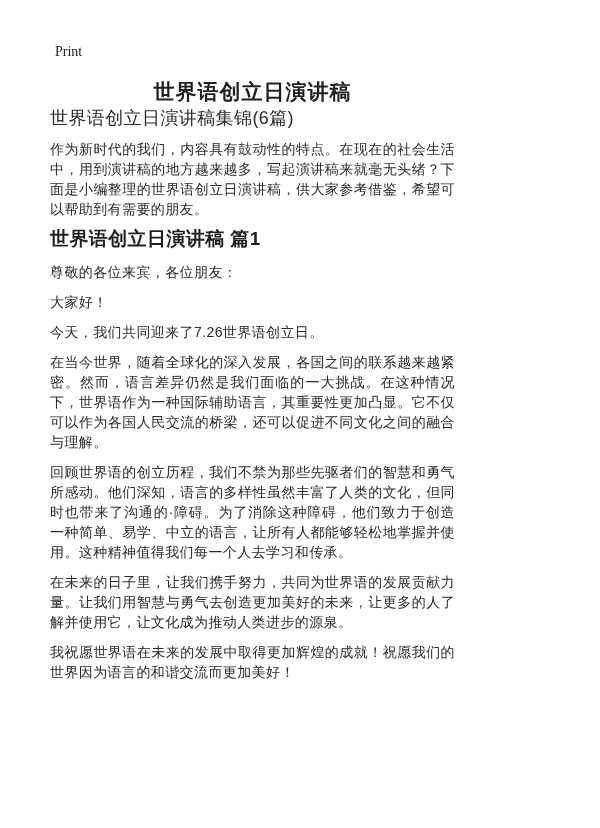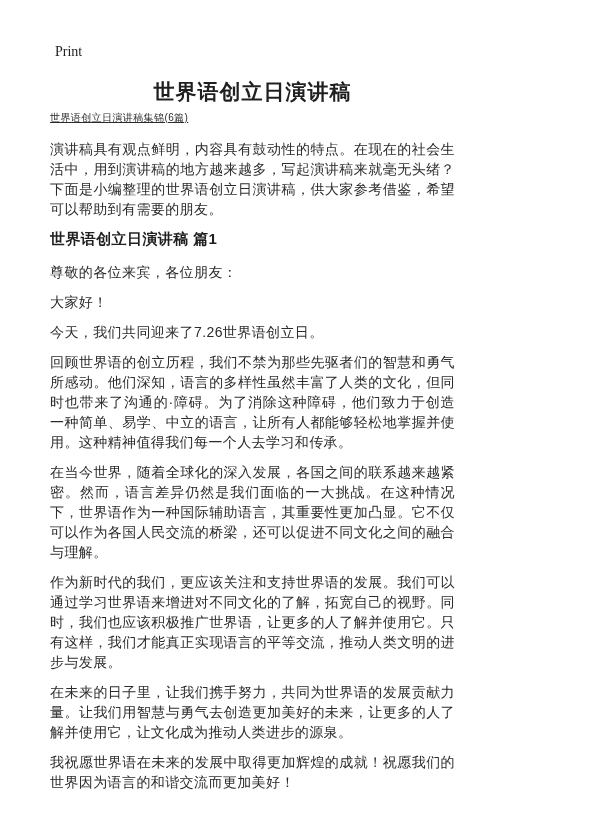--- a/index.html
+++ b/index.html
@@ -31,67 +31,65 @@
   .doc-title {
     font-size: 21px;
     font-weight: bold;
     text-align: center;
     line-height: 24px;
     margin: 0 0 4px 0;
     color: #1f1f1f;
     letter-spacing: 1px;
   }
   .subtitle {
-    font-size: 10px;
+    font-size: 18px;
     line-height: 20px;
     margin: 0 0 11px 0;
     letter-spacing: 0.4px;
-    text-decoration: underline;
   }
   .body-para {
     font-size: 14px;
     line-height: 20px;
     letter-spacing: 0.4px;
     margin: 0 0 10px 0;
     text-align: justify;
   }
   .section-heading {
-    font-size: 15px;
+    font-size: 19px;
     font-weight: bold;
     line-height: 20px;
     margin: 2px 0 13px 0;
     color: #1f1f1f;
     letter-spacing: 0.4px;
   }
 </style>
 </head>
 <body>
 
 <div class="page">
 
   <div class="print-link">Print</div>
 
   <h1 class="doc-title">世界语创立日演讲稿</h1>
 
   <p class="subtitle">世界语创立日演讲稿集锦(6篇)</p>
 
-  <p class="body-para">演讲稿具有观点鲜明，内容具有鼓动性的特点。在现在的社会生活中，用到演讲稿的地方越来越多，写起演讲稿来就毫无头绪？下面是小编整理的世界语创立日演讲稿，供大家参考借鉴，希望可以帮助到有需要的朋友。</p>
+  <p class="body-para">作为新时代的我们，内容具有鼓动性的特点。在现在的社会生活中，用到演讲稿的地方越来越多，写起演讲稿来就毫无头绪？下面是小编整理的世界语创立日演讲稿，供大家参考借鉴，希望可以帮助到有需要的朋友。</p>
 
   <h2 class="section-heading">世界语创立日演讲稿 篇1</h2>
 
   <p class="body-para">尊敬的各位来宾，各位朋友：</p>
 
   <p class="body-para">大家好！</p>
 
   <p class="body-para">今天，我们共同迎来了7.26世界语创立日。</p>
 
 
+  <p class="body-para">在当今世界，随着全球化的深入发展，各国之间的联系越来越紧密。然而，语言差异仍然是我们面临的一大挑战。在这种情况下，世界语作为一种国际辅助语言，其重要性更加凸显。它不仅可以作为各国人民交流的桥梁，还可以促进不同文化之间的融合与理解。</p>
+
   <p class="body-para">回顾世界语的创立历程，我们不禁为那些先驱者们的智慧和勇气所感动。他们深知，语言的多样性虽然丰富了人类的文化，但同时也带来了沟通的·障碍。为了消除这种障碍，他们致力于创造一种简单、易学、中立的语言，让所有人都能够轻松地掌握并使用。这种精神值得我们每一个人去学习和传承。</p>
 
-  <p class="body-para">在当今世界，随着全球化的深入发展，各国之间的联系越来越紧密。然而，语言差异仍然是我们面临的一大挑战。在这种情况下，世界语作为一种国际辅助语言，其重要性更加凸显。它不仅可以作为各国人民交流的桥梁，还可以促进不同文化之间的融合与理解。</p>
-
-  <p class="body-para">作为新时代的我们，更应该关注和支持世界语的发展。我们可以通过学习世界语来增进对不同文化的了解，拓宽自己的视野。同时，我们也应该积极推广世界语，让更多的人了解并使用它。只有这样，我们才能真正实现语言的平等交流，推动人类文明的进步与发展。</p>
 
   <p class="body-para">在未来的日子里，让我们携手努力，共同为世界语的发展贡献力量。让我们用智慧与勇气去创造更加美好的未来，让更多的人了解并使用它，让文化成为推动人类进步的源泉。</p>
 
   <p class="body-para">我祝愿世界语在未来的发展中取得更加辉煌的成就！祝愿我们的世界因为语言的和谐交流而更加美好！</p>
 
 </div>
 
 </body></html>

